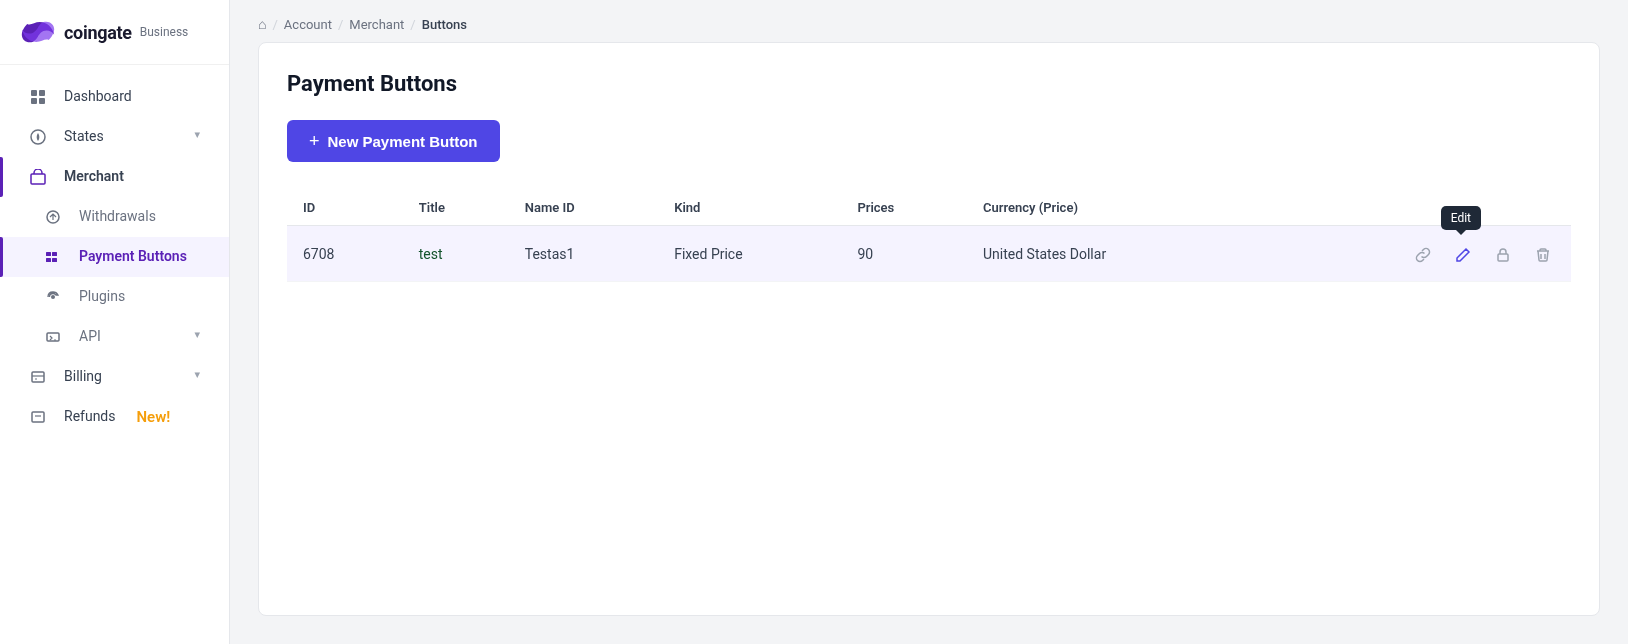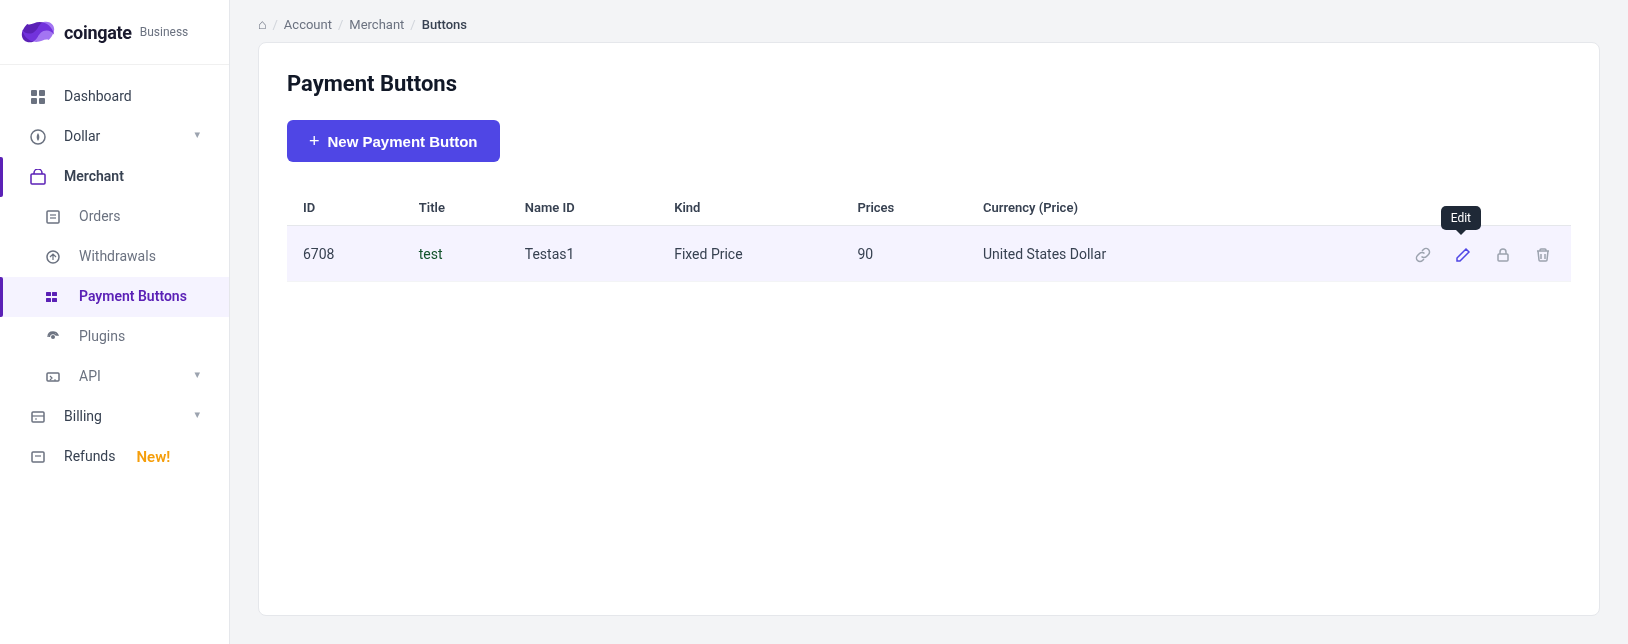--- a/index.html
+++ b/index.html
@@ -269,44 +269,34 @@
       <span>Dashboard</span>
     </div>
 
     <div class="nav-item">
       <span class="nav-icon">
         <svg width="16" height="16" viewBox="0 0 16 16" fill="currentColor">
             <circle cx="8" cy="8" r="7" stroke="currentColor" stroke-width="1.5" fill="none"></circle>
             <path d="M8 4 C8 4 5 8 8 12 C11 8 8 4 8 4Z" fill="currentColor"></path>
           </svg>
       </span>
-      <span>Dollar</span>
+      <span>States</span>
       <span class="nav-chevron">▾</span>
     </div>
 
     <div class="nav-item section-header active">
       <span class="nav-icon">
         <svg width="16" height="16" viewBox="0 0 16 16" fill="currentColor">
             <rect x="1" y="5" width="14" height="10" rx="1" fill="none" stroke="currentColor" stroke-width="1.5"></rect>
             <path d="M4 5V4a4 4 0 018 0v1" fill="none" stroke="currentColor" stroke-width="1.5"></path>
           </svg>
       </span>
       <span>Merchant</span>
     </div>
 
-    <div class="nav-item sub-item">
-      <span class="nav-icon">
-        <svg width="16" height="16" viewBox="0 0 16 16" fill="currentColor">
-            <rect x="2" y="2" width="12" height="12" rx="1" fill="none" stroke="currentColor" stroke-width="1.5"></rect>
-            <line x1="5" y1="6" x2="11" y2="6" stroke="currentColor" stroke-width="1.2"></line>
-            <line x1="5" y1="9" x2="11" y2="9" stroke="currentColor" stroke-width="1.2"></line>
-          </svg>
-      </span>
-      <span>Orders</span>
-    </div>
 
     <div class="nav-item sub-item">
       <span class="nav-icon">
         <svg width="16" height="16" viewBox="0 0 16 16" fill="currentColor">
             <circle cx="8" cy="8" r="6" fill="none" stroke="currentColor" stroke-width="1.5"></circle>
             <path d="M8 5v6M5 8l3-3 3 3" stroke="currentColor" stroke-width="1.2" fill="none"></path>
           </svg>
       </span>
       <span>Withdrawals</span>
     </div>

